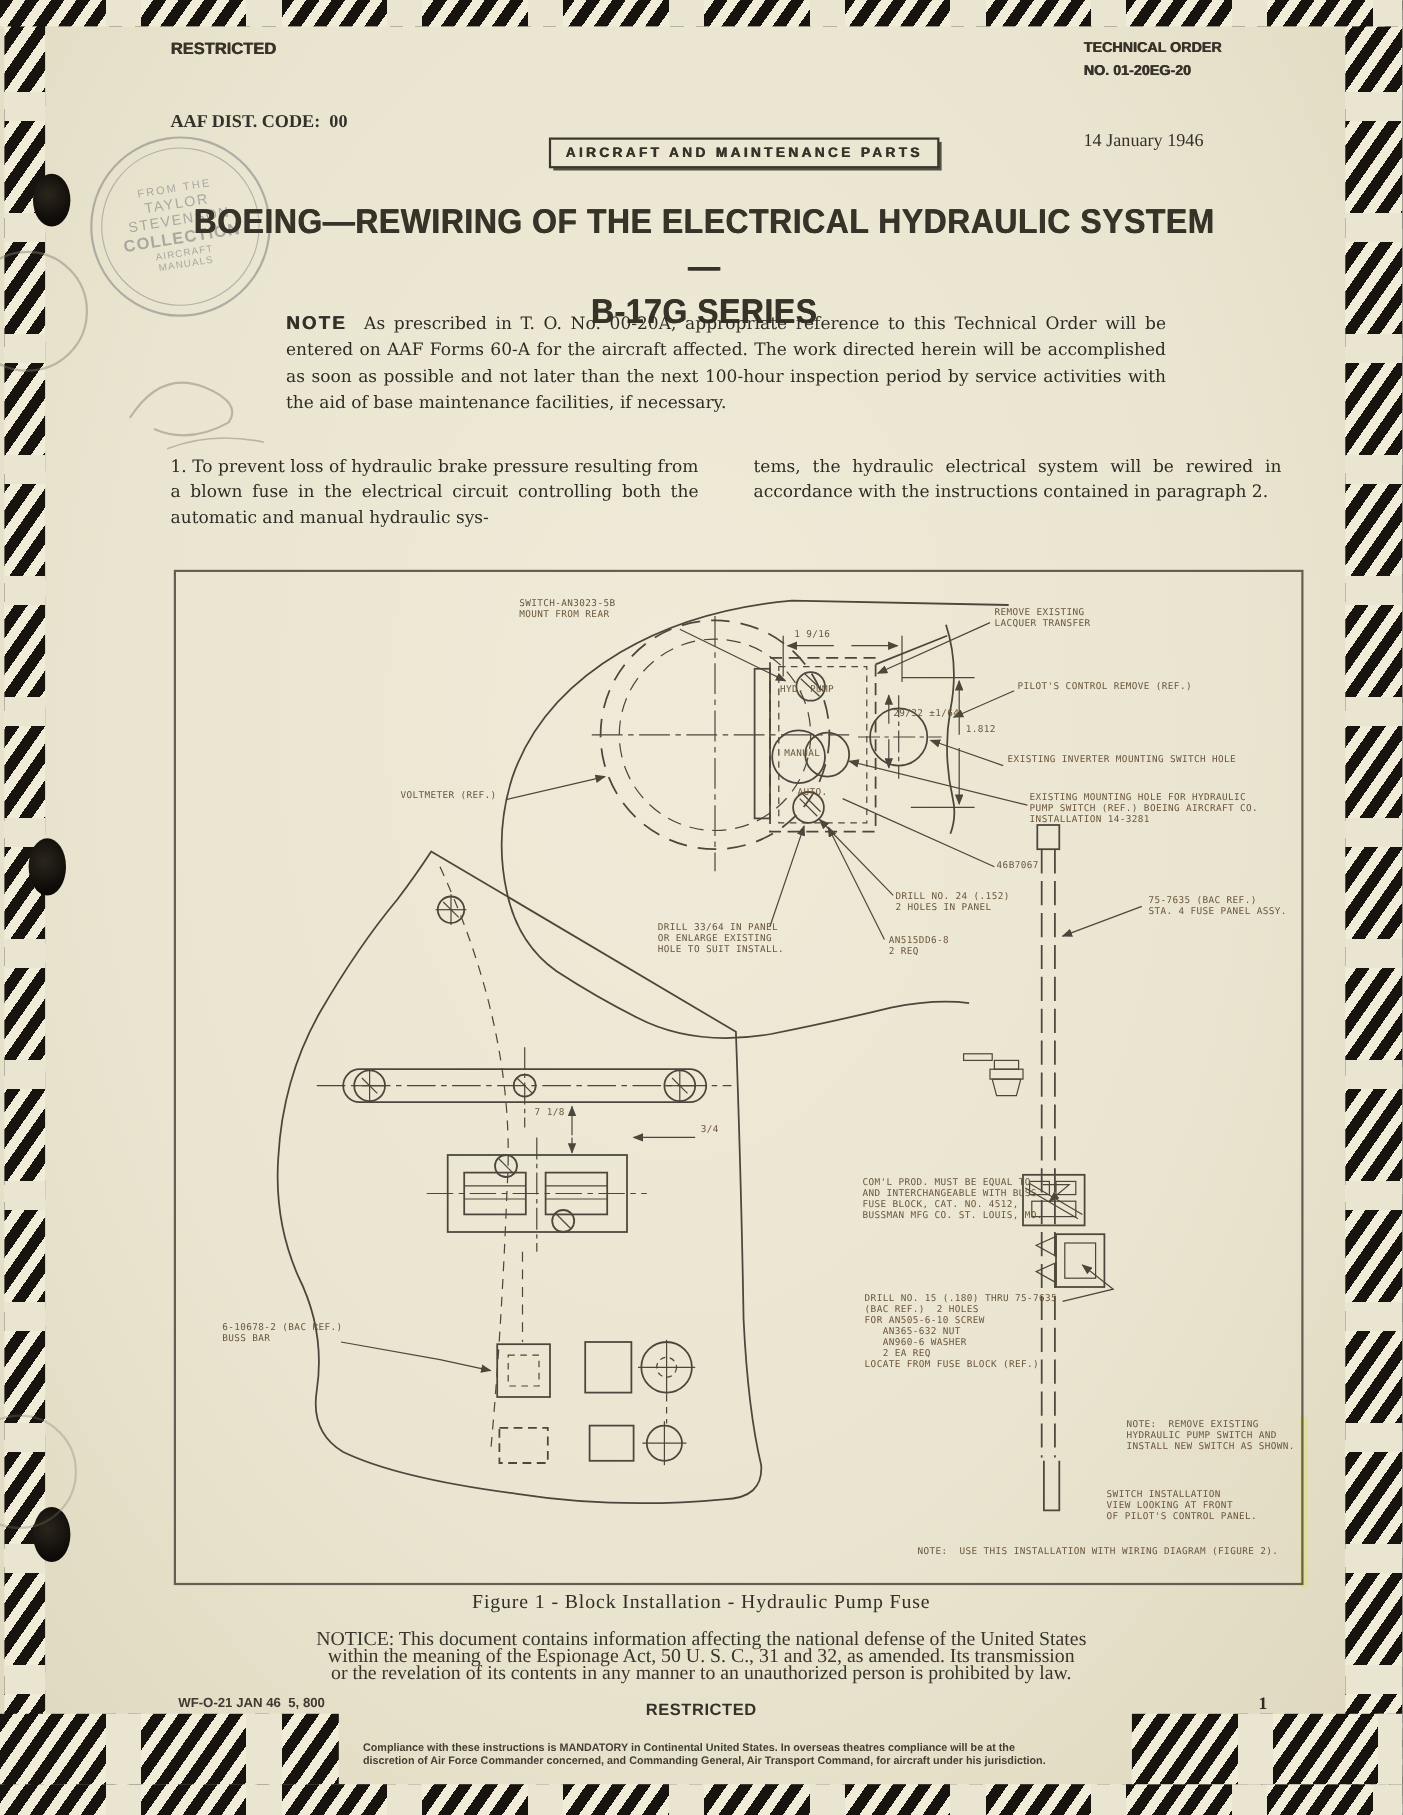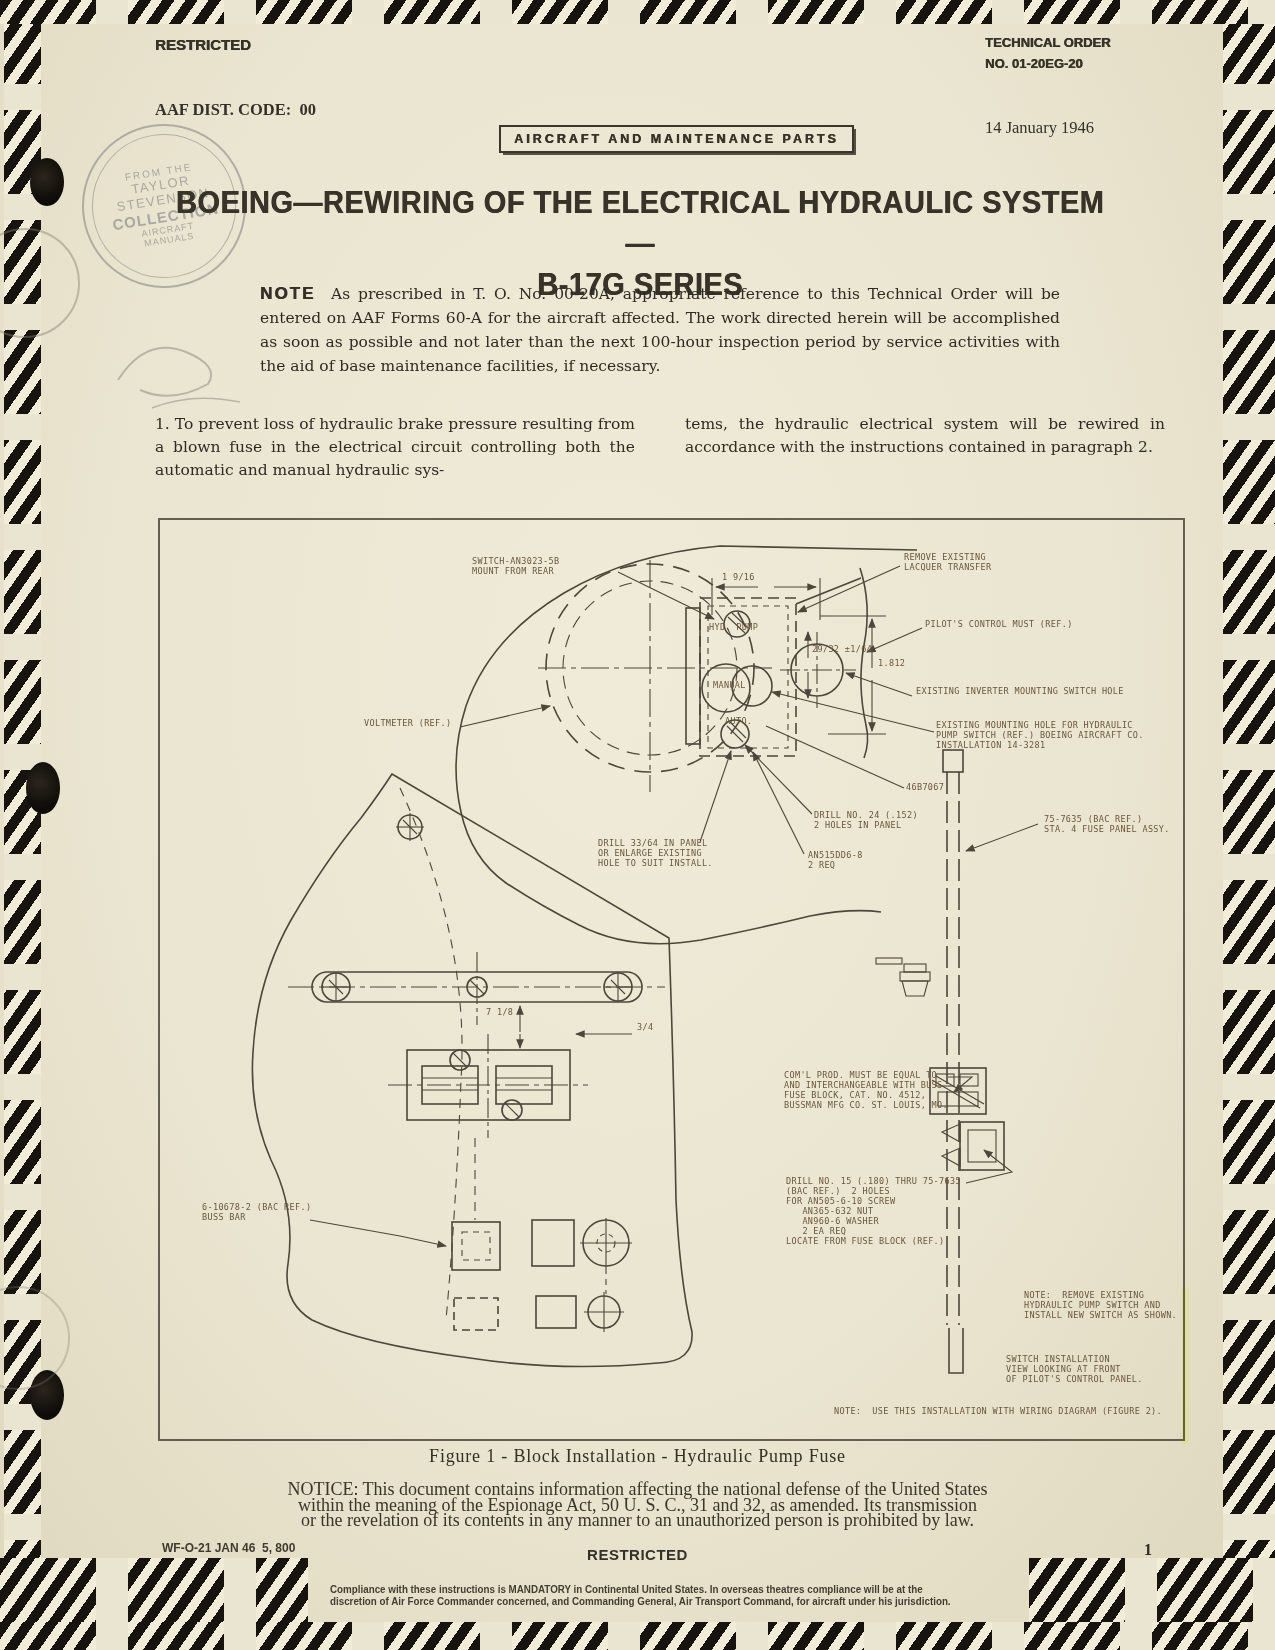--- a/index.html
+++ b/index.html
@@ -269,25 +269,25 @@
       <rect class="ln" x="294" y="778" width="44" height="32" stroke-dasharray="8,5"></rect>
       <rect class="ln" x="376" y="776" width="40" height="32"></rect>
       <circle class="ln" cx="444" cy="792" r="16"></circle>
       <line class="ln thin" x1="424" y1="792" x2="464" y2="792"></line>
       <line class="ln thin" x1="444" y1="772" x2="444" y2="812"></line>
       <line class="ln thin" x1="315" y1="618" x2="315" y2="700" stroke-dasharray="9,7"></line>
       <line class="ln thin" x1="446" y1="748" x2="446" y2="774" stroke-dasharray="6,5"></line>
       <polyline class="ln thin" points="150,700 240,716 286,726" fill="none" marker-end="url(#ar)"></polyline>
     </svg>
 
-    <div class="fl" style="left:312px; top:36px;">SWITCH-AN3023-5B
+    <div class="fl" style="left:312px; top:24px;">SWITCH-AN3023-5B
 MOUNT FROM REAR</div>
     <div class="fl" style="left:744px; top:32px;">REMOVE EXISTING
 LACQUER TRANSFER</div>
-    <div class="fl" style="left:765px; top:99px;">PILOT'S CONTROL MUST (REF.)</div>
+    <div class="fl" style="left:765px; top:99px;">PILOT'S CONTROL REMOVE (REF.)</div>
     <div class="fl" style="left:756px; top:166px;">EXISTING INVERTER MOUNTING SWITCH HOLE</div>
     <div class="fl" style="left:776px; top:200px;">EXISTING MOUNTING HOLE FOR HYDRAULIC
 PUMP SWITCH (REF.) BOEING AIRCRAFT CO.
 INSTALLATION 14-3281</div>
     <div class="fl" style="left:746px; top:262px;">46B7067</div>
     <div class="fl" style="left:884px; top:294px;">75-7635 (BAC REF.)
 STA. 4 FUSE PANEL ASSY.</div>
     <div class="fl" style="left:654px; top:290px;">DRILL NO. 24 (.152)
 2 HOLES IN PANEL</div>
     <div class="fl" style="left:438px; top:318px;">DRILL 33/64 IN PANEL

